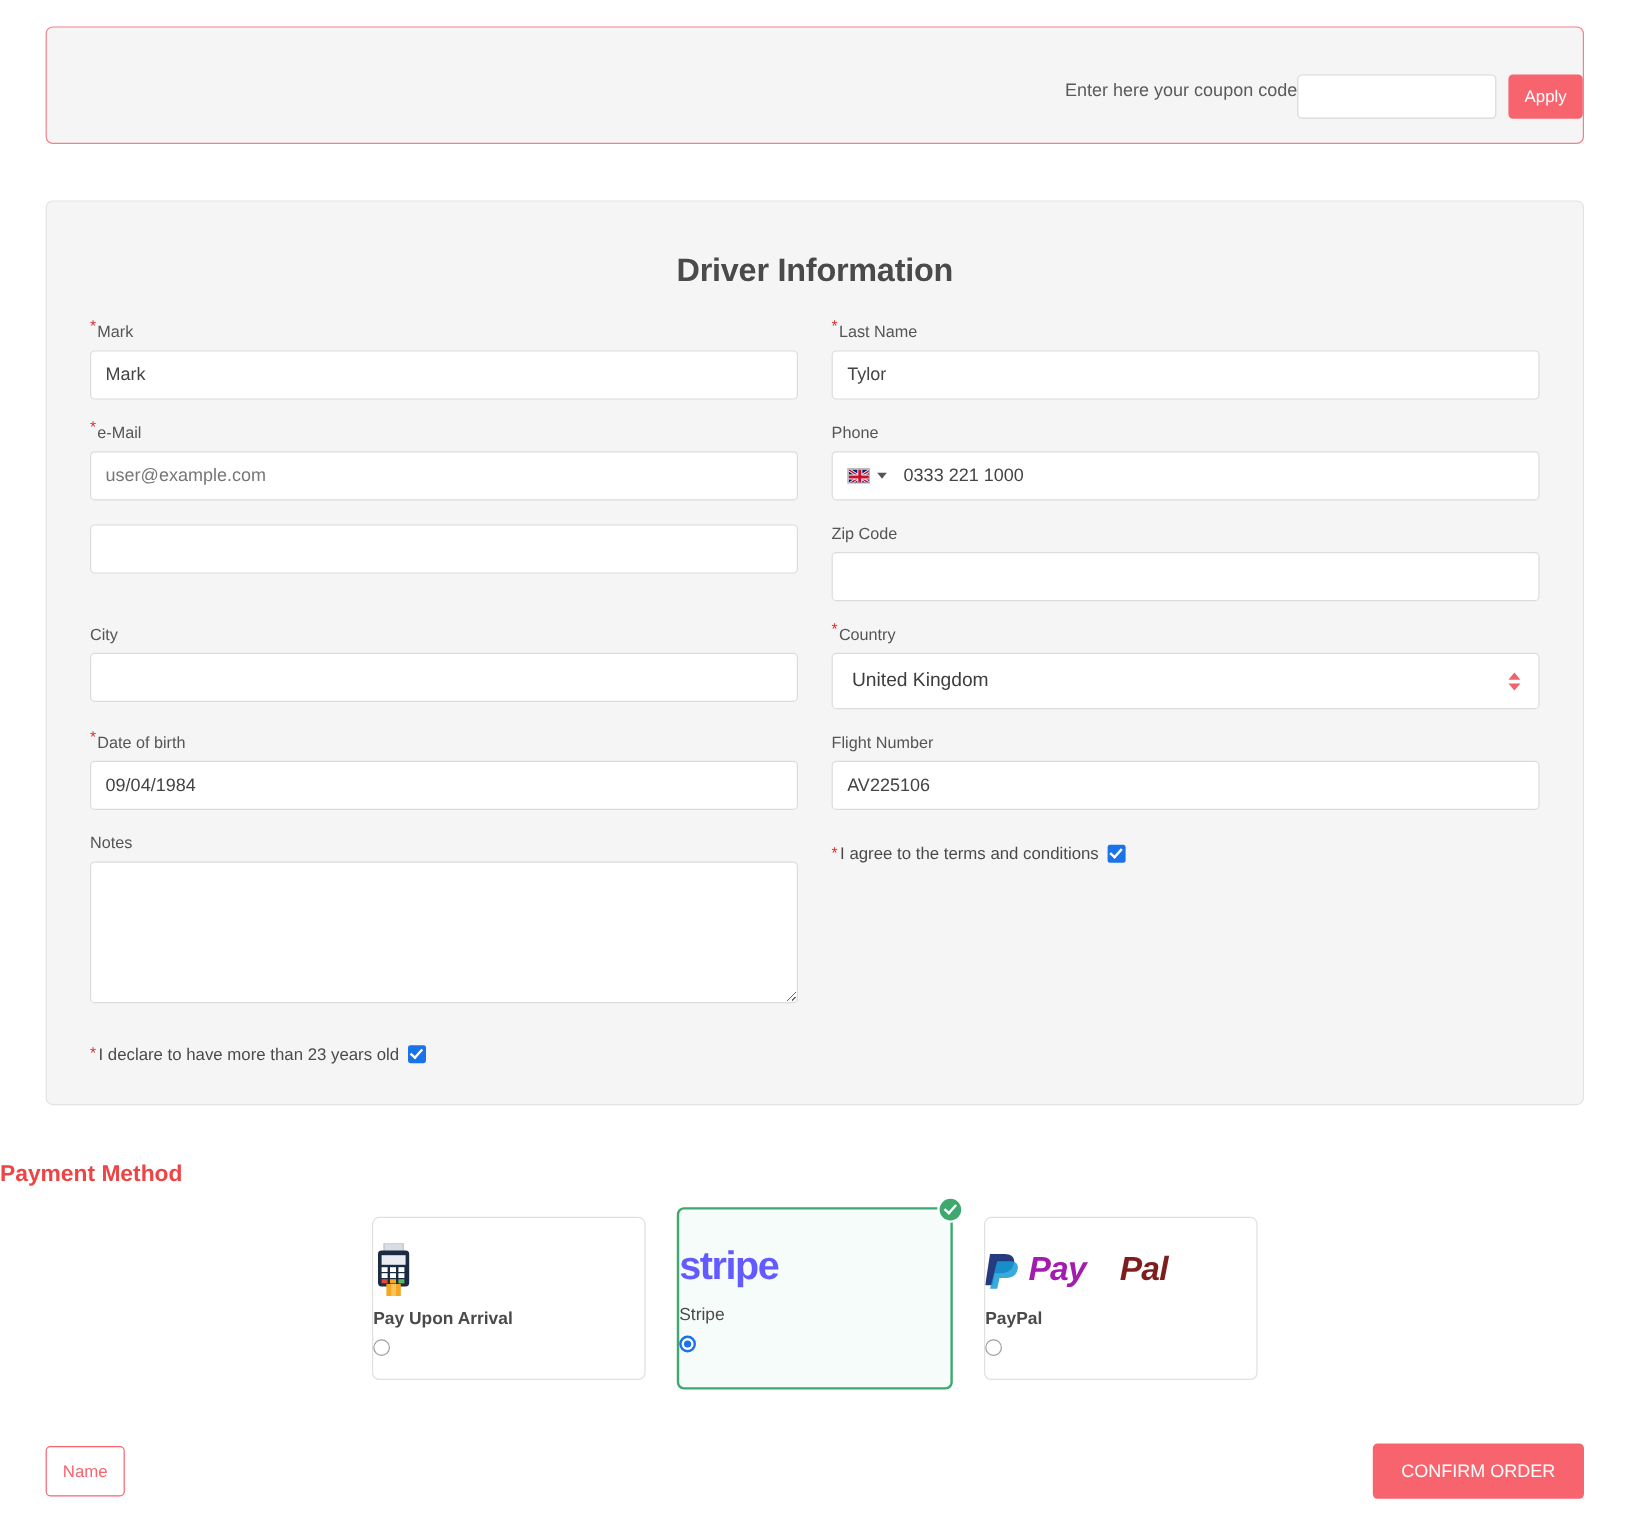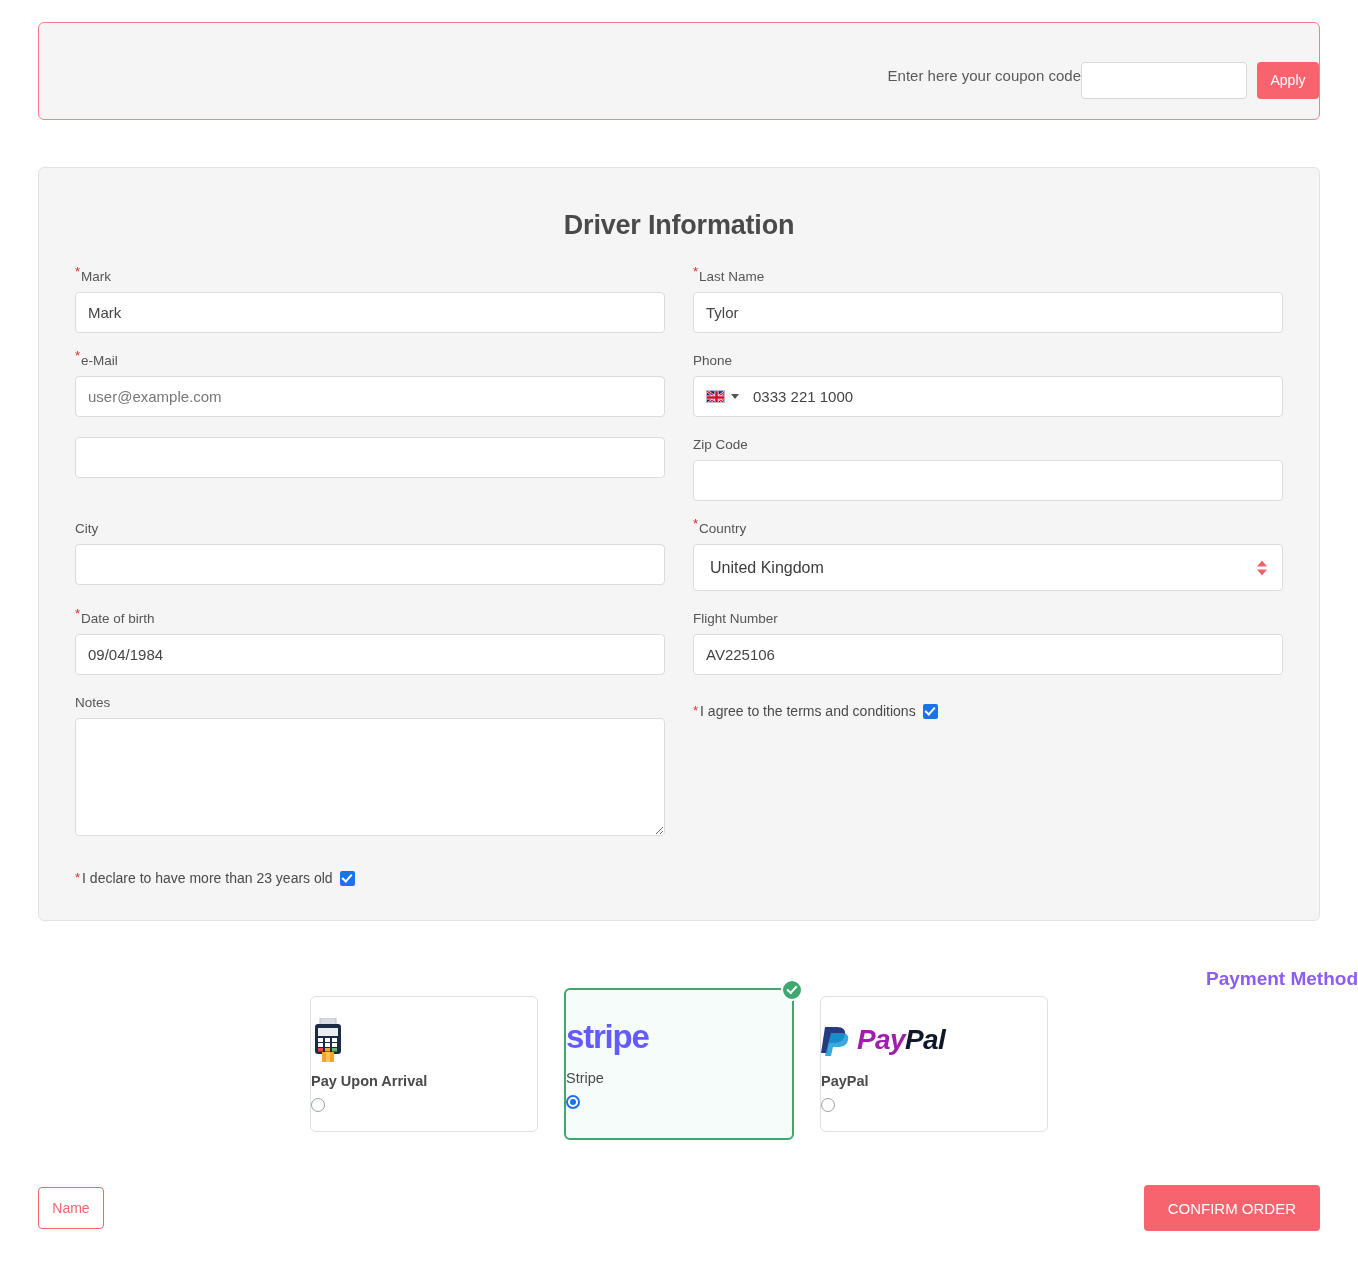--- a/index.html
+++ b/index.html
@@ -219,25 +219,25 @@
     border: solid #fff;
     border-width: 0 2px 2px 0;
     transform: rotate(42deg);
   }
   .agree-row { margin-top: 8px; }
   .declare-row { margin-top: 14px; margin-left: 0; }
 
   
   .payment-section { margin-top: 47px; }
   .payment-title {
-    text-align: right;
+    text-align: left;
     font-size: 19px;
     font-weight: bold;
-    color: #8b5cf6;
-    margin-bottom: 6px;
+    color: #ef4444;
+    margin-bottom: 24px;
   }
   .pay-cards {
     display: flex;
     justify-content: center;
     gap: 26px;
   }
   .pay-card {
     width: 228px;
     height: 136px;
     border: 1px solid #e0e0e0;
@@ -323,21 +323,21 @@
   
   .paypal-wrap { display: flex; align-items: center; gap: 6px; }
   .paypal-word {
     font-size: 28px;
     font-weight: bold;
     font-style: italic;
     letter-spacing: -0.6px;
     font-family: "Liberation Sans", sans-serif;
   }
   .pp-dark { color: #a21caf; }
-  .pp-light { color: #0f172a; }
+  .pp-light { color: #7f1d1d; margin-left: 28px; }
 
   
   .footer {
     margin: 45px 38px 0 38px;
     display: flex;
     justify-content: space-between;
     align-items: center;
     padding-bottom: 24px;
   }
   .back-btn {

